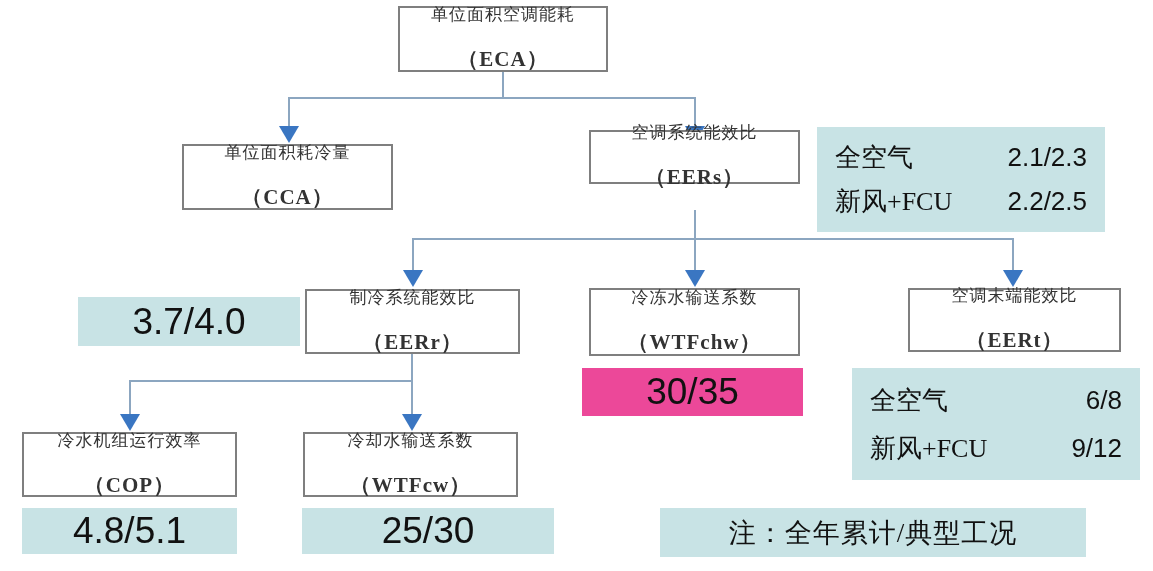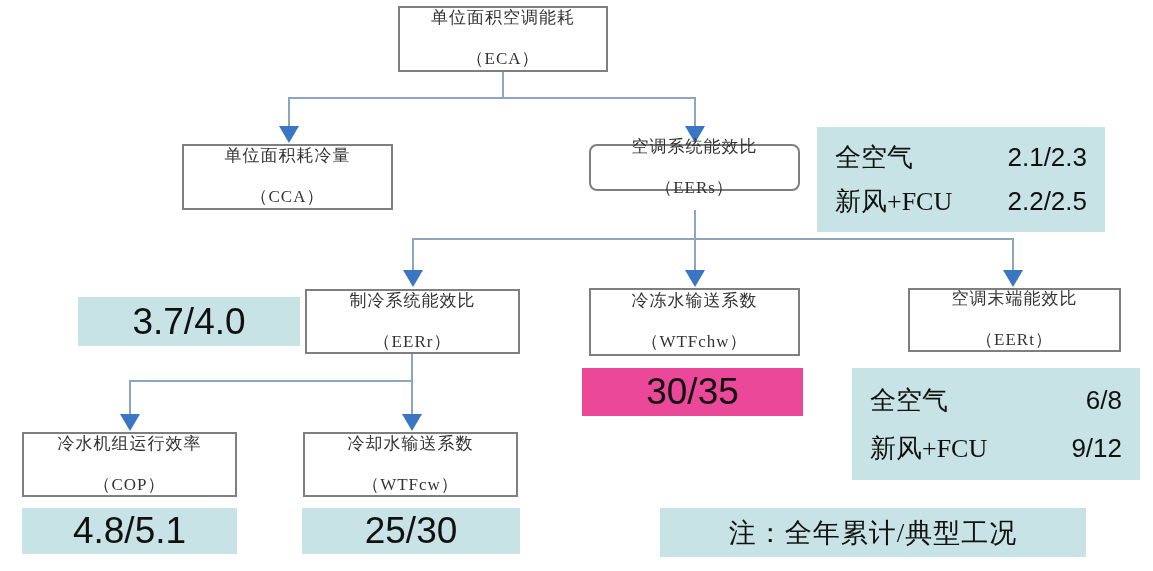--- a/index.html
+++ b/index.html
@@ -16,21 +16,21 @@
     border:2px solid #7f7f7f;
     box-sizing:border-box;
     display:flex;flex-direction:column;
     align-items:center;justify-content:center;
     text-align:center;
     color:#333333;
     line-height:1.45;
     gap:16px;
   }
   .node .l1{font-size:17px;letter-spacing:1px;}
-  .node .l2{font-size:17px;letter-spacing:1px;}
+  .node .l2{font-size:21px;letter-spacing:1px;font-weight:bold;}
   .teal{
     position:absolute;
     box-sizing:border-box;
     display:flex;align-items:center;justify-content:center;
     color:#111111;
   }
   .teal.single{
     font-family:"Liberation Sans","DejaVu Sans",sans-serif;
     font-size:37px;
   }
@@ -89,21 +89,21 @@
   <div class="node" style="left:398px;top:6px;width:210px;height:66px;">
     <span class="l1">单位面积空调能耗</span>
     <span class="l2">（ECA）</span>
   </div>
 
   <div class="node" style="left:182px;top:144px;width:211px;height:66px;">
     <span class="l1">单位面积耗冷量</span>
     <span class="l2">（CCA）</span>
   </div>
 
-  <div class="node" style="left:589px;top:144px;width:211px;height:47px;border-radius:8px;">
+  <div class="node" style="left:589px;top:130px;width:211px;height:54px;">
     <span class="l1">空调系统能效比</span>
     <span class="l2">（EERs）</span>
   </div>
 
   <div class="node" style="left:305px;top:289px;width:215px;height:65px;">
     <span class="l1">制冷系统能效比</span>
     <span class="l2">（EERr）</span>
   </div>
 
   <div class="node" style="left:589px;top:288px;width:211px;height:68px;">
@@ -147,17 +147,17 @@
       <span class="val">6/8</span>
     </div>
     <div class="row">
       <span class="lab">新风+FCU</span>
       <span class="val">9/12</span>
     </div>
   </div>
 
   <div class="teal single" style="left: 22px; top: 508px; width: 215px; height: 46px; background: rgb(200, 227, 229);">4.8/5.1</div>
 
-  <div class="teal single" style="left: 302px; top: 508px; width: 218px; height: 46px; background: rgb(200, 227, 229);">25/30</div>
+  <div class="teal single" style="left: 302px; top: 508px; width: 252px; height: 46px; background: rgb(200, 227, 229);">25/30</div>
 
   <div class="teal note-box" style="left: 632px; top: 508px; width: 426px; height: 49px; background: rgb(200, 227, 229); margin-left: 28px;">注：全年累计/典型工况</div>
 
 </div>
 
 </body></html>

